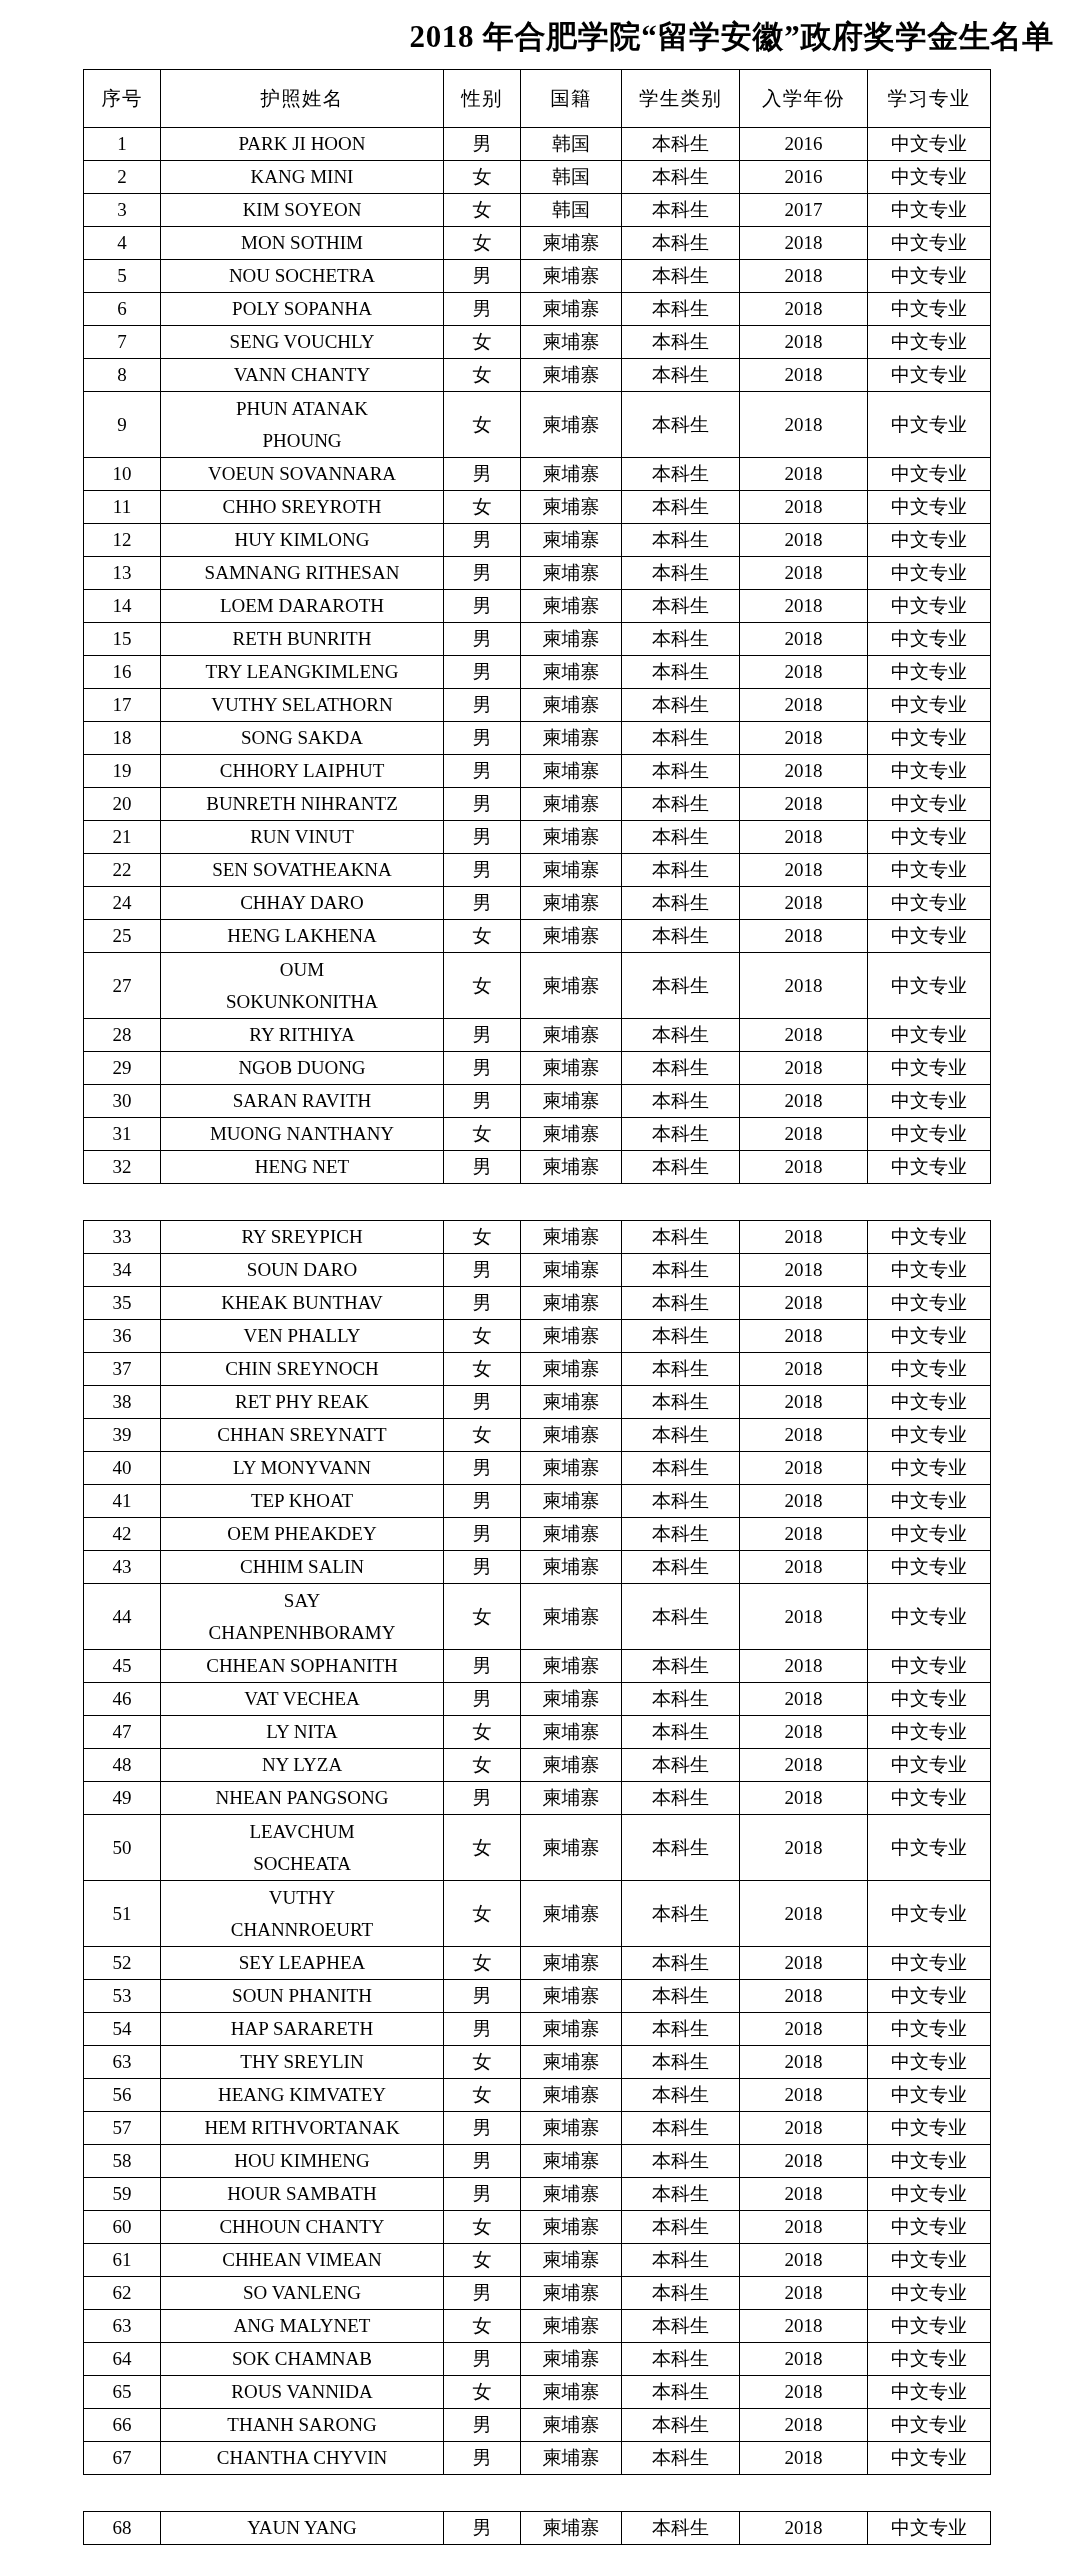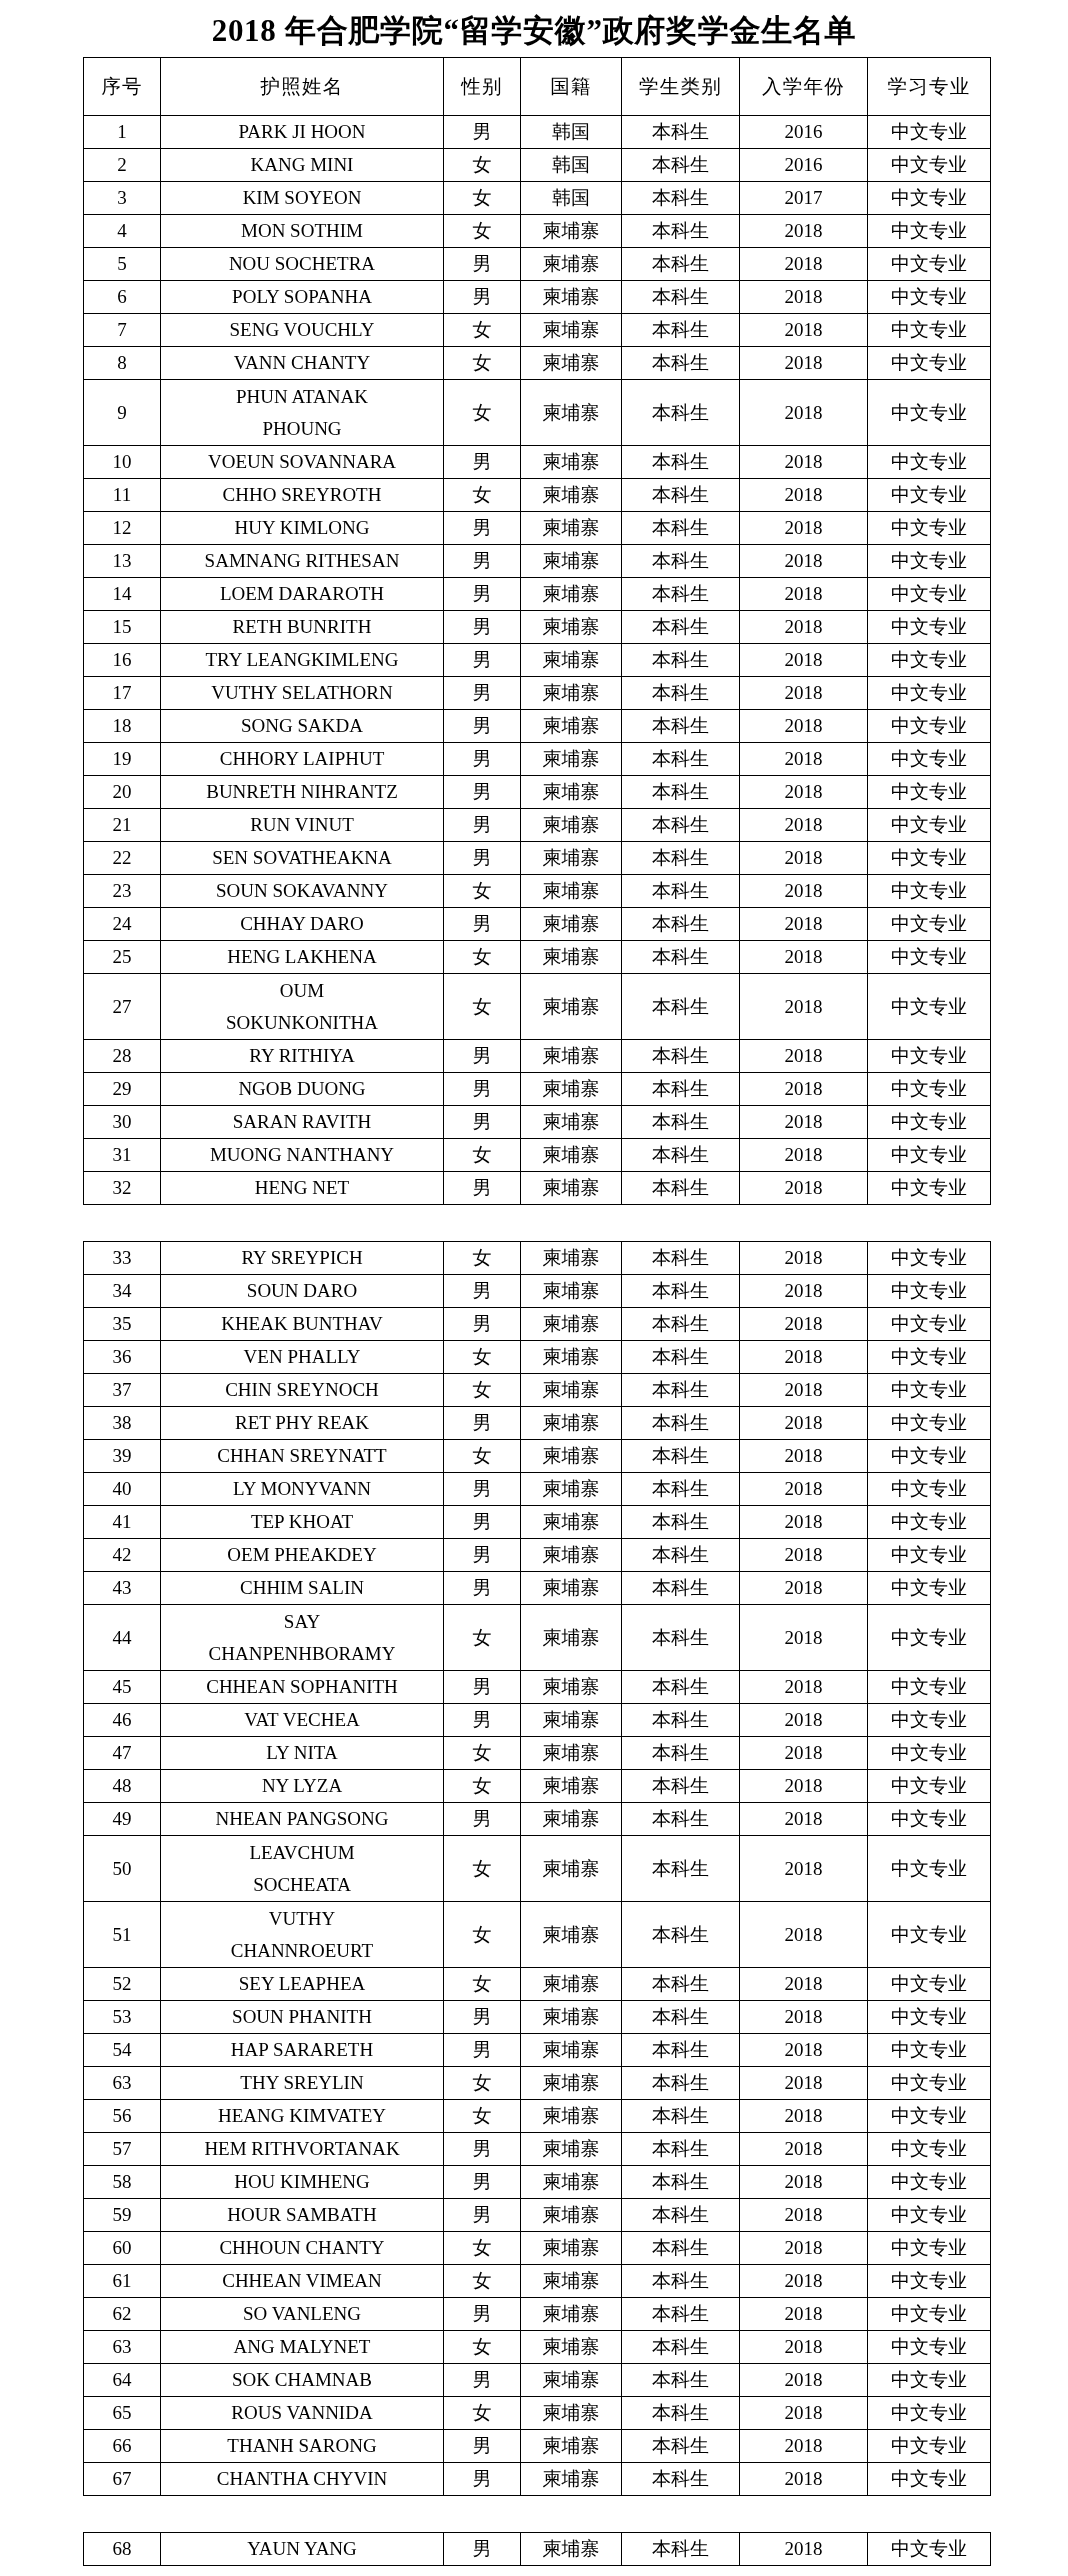--- a/index.html
+++ b/index.html
@@ -10,25 +10,25 @@
   .page {
     position: relative;
     width: 1068px;
     height: 2576px;
     background: #ffffff;
     overflow: hidden;
     font-family: "Liberation Serif", "DejaVu Serif", serif;
     color: #000000;
   }
   .doc-title {
-    margin: 8px;
+    margin: 14px;
     padding-top: 5.4px;
     height: 36px;
     line-height: 36px;
-    text-align: center;
+    text-align: right;
     font-size: 31px;
     font-weight: bold;
     letter-spacing: 0.7px;
     white-space: nowrap;
   }
   table.roster {
     border-collapse: collapse;
     table-layout: fixed;
     margin-left: 83px;
     width: 907px;
@@ -296,29 +296,20 @@
         <tr>
     <td class="cell-no">22</td>
     <td class="cell-name">SEN SOVATHEAKNA</td>
     <td class="cell-gender">男</td>
     <td class="cell-nat">柬埔寨</td>
     <td class="cell-cat">本科生</td>
     <td class="cell-year">2018</td>
     <td class="cell-major">中文专业</td>
   </tr>
         <tr>
-    <td class="cell-no">23</td>
-    <td class="cell-name">SOUN SOKAVANNY</td>
-    <td class="cell-gender">女</td>
-    <td class="cell-nat">柬埔寨</td>
-    <td class="cell-cat">本科生</td>
-    <td class="cell-year">2018</td>
-    <td class="cell-major">中文专业</td>
-  </tr>
-        <tr>
     <td class="cell-no">24</td>
     <td class="cell-name">CHHAY DARO</td>
     <td class="cell-gender">男</td>
     <td class="cell-nat">柬埔寨</td>
     <td class="cell-cat">本科生</td>
     <td class="cell-year">2018</td>
     <td class="cell-major">中文专业</td>
   </tr>
         <tr>
     <td class="cell-no">25</td>

